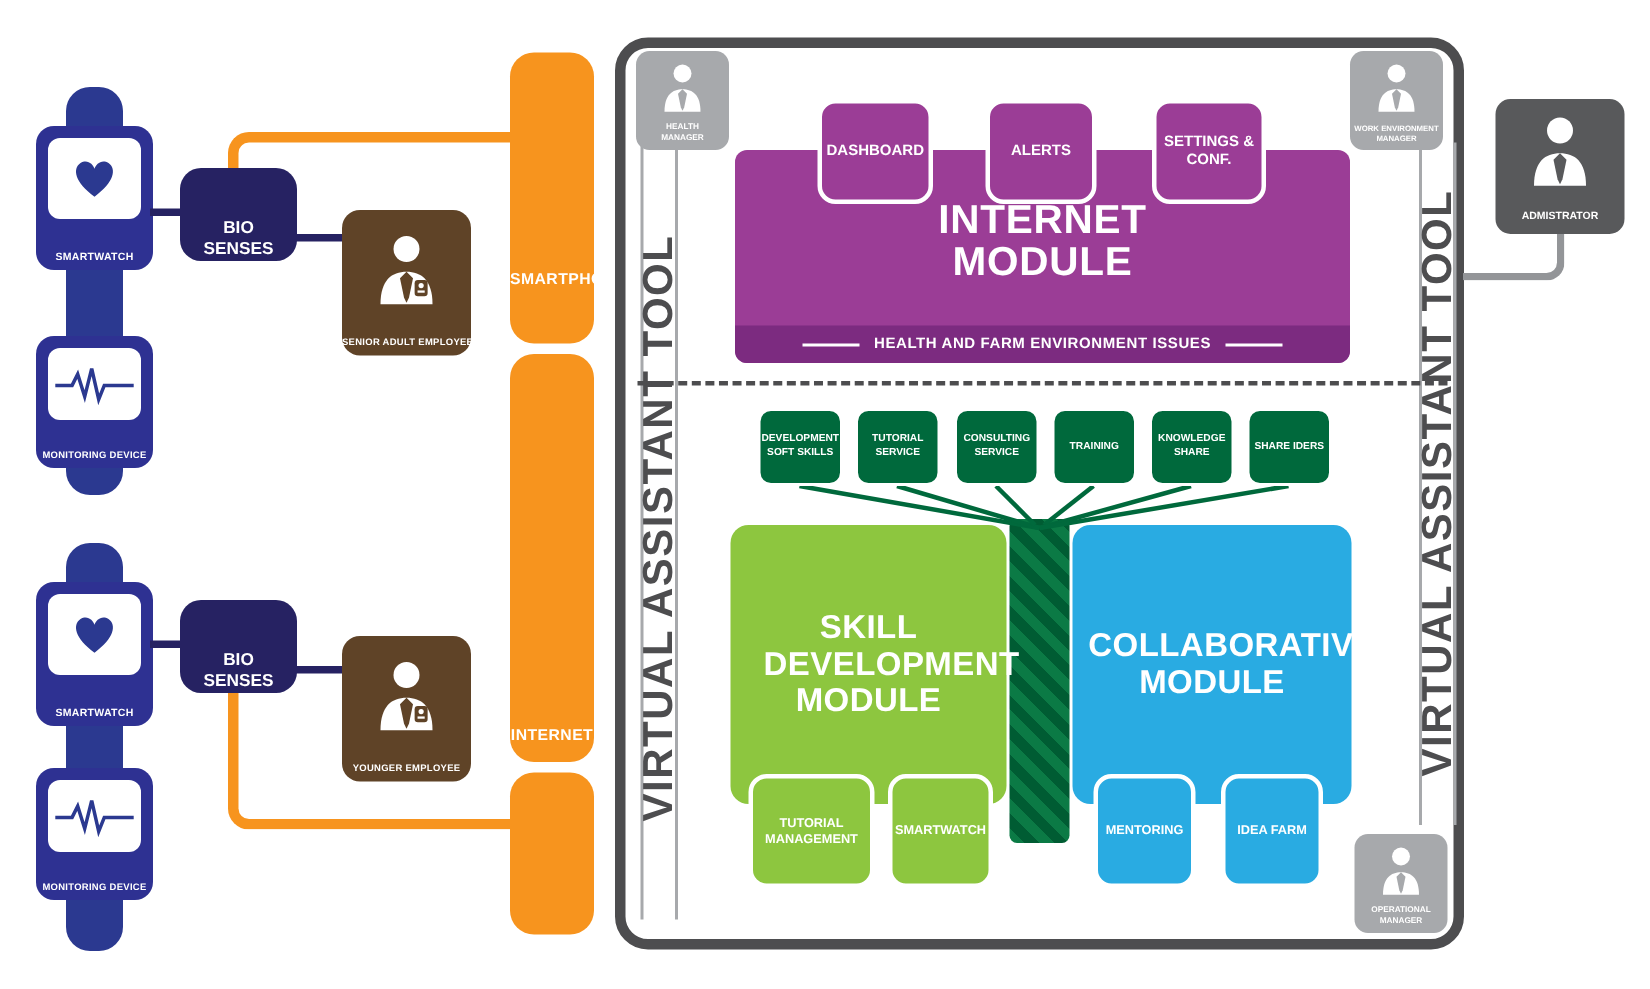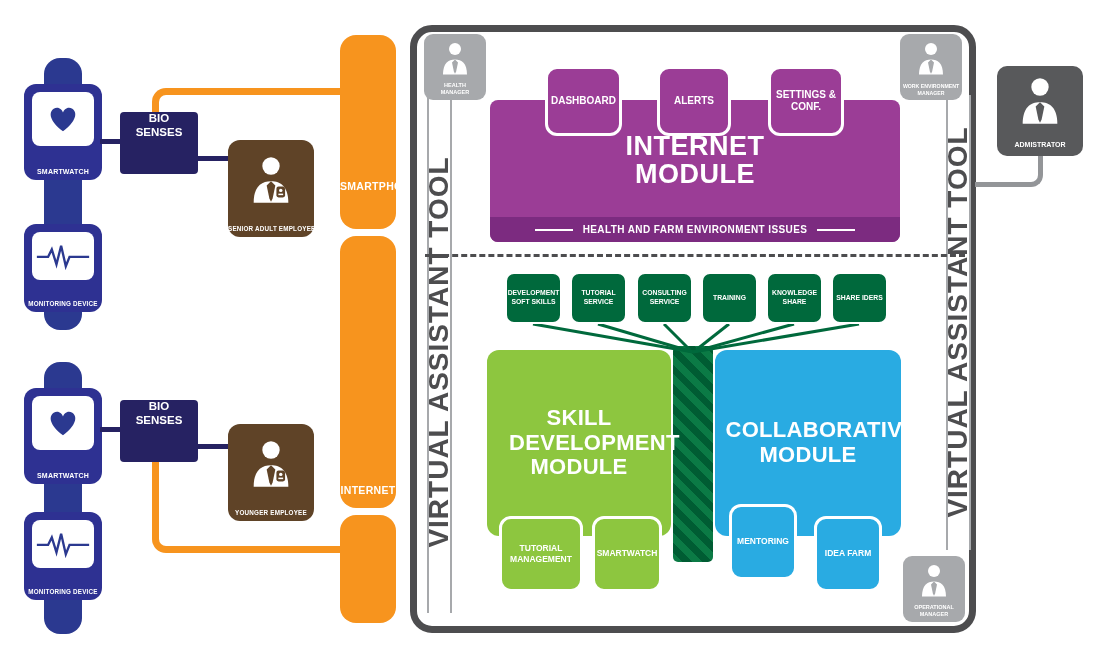--- a/index.html
+++ b/index.html
@@ -7,21 +7,21 @@
          font-family:"Liberation Sans",sans-serif;-webkit-font-smoothing:antialiased;}
   .abs{position:absolute;}
   .txt{color:#fff;font-weight:bold;text-align:center;}
   
   .strap{background:#2b3990;border-radius:16px;}
   .devbox{background:#2e3192;border-radius:12px;}
   .screen{position:absolute;left:8px;right:8px;top:8px;background:#fff;border-radius:8px;
           display:flex;align-items:center;justify-content:center;}
   .devlabel{position:absolute;bottom:5px;left:0;right:0;text-align:center;color:#fff;
             font-weight:bold;font-size:7px;letter-spacing:.2px;white-space:nowrap;}
-  .bio{background:#262262;border-radius:4px;display:flex;align-items:flex-start;justify-content:center;}
+  .bio{background:#262262;border-radius:14px;display:flex;align-items:flex-end;justify-content:center;}
   .bio span{font-size:11.5px;line-height:1.2;padding:0 12px;}
   .emp{background:#5f4327;border-radius:12px;}
   .empsvg{position:absolute;top:10px;left:0;right:0;display:flex;justify-content:center;}
   .navline{background:#262262;}
   .elbow-tl{border-left:7px solid #f7941e;border-top:7px solid #f7941e;border-top-left-radius:14px;}
   .elbow-bl{border-left:7px solid #f7941e;border-bottom:7px solid #f7941e;border-bottom-left-radius:14px;}
   .oseg{background:#f7941e;border-radius:16px;}
   .oseg .txt{position:absolute;left:0;right:0;font-size:10.5px;letter-spacing:.3px;}
   
   .vatbox{border:7px solid #4d4d4f;border-radius:22px;background:#fff;}
@@ -187,21 +187,21 @@
   <div class="abs trunk" style="left:673px;top:346px;width:40px;height:216px;"></div>
   <div class="abs bigmod green" style="left:487px;top:350px;width:184px;height:186px;">
     <div class="t" style="width:140px;">SKILL DEVELOPMENT MODULE</div>
   </div>
   <div class="abs bigmod cyan" style="left:715px;top:350px;width:186px;height:186px;">
     <div class="t" style="width:165px;">COLLABORATIVE MODULE</div>
   </div>
 
   <div class="abs submod green" style="left:499px;top:516px;width:84px;height:76px;">TUTORIAL MANAGEMENT</div>
   <div class="abs submod green" style="left:592px;top:516px;width:70px;height:76px;">SMARTWATCH</div>
-  <div class="abs submod cyan" style="left:729px;top:504px;width:68px;height:76px;">MENTORING</div>
+  <div class="abs submod cyan" style="left:729px;top:516px;width:68px;height:76px;">MENTORING</div>
   <div class="abs submod cyan" style="left:814px;top:516px;width:68px;height:76px;">IDEA FARM</div>
 
   <div class="abs mgr" style="left:424px;top:34px;width:62px;height:66px;">
     <div class="psvg">
       <svg width="36" height="38" viewBox="0 0 48 48">
           <circle cx="24" cy="12" r="8" fill="#fff"></circle>
           <path d="M8 46 C8 31 15 26 24 26 C33 26 40 31 40 46 Z" fill="#fff"></path>
           <path d="M24 26 l4 4 -2.5 12 -1.5 3 -1.5 -3 -2.5 -12 z" fill="#a7a9ac"></path>
         </svg>
     </div>

